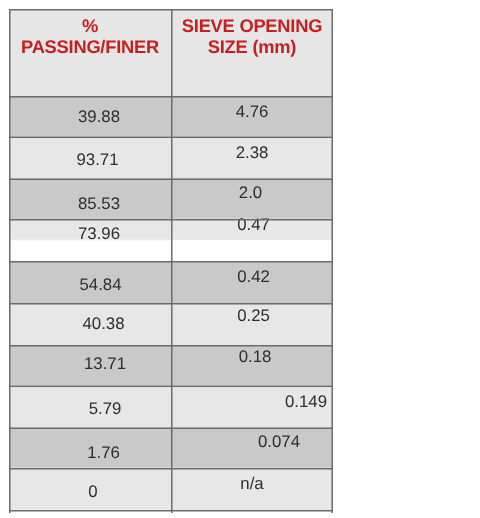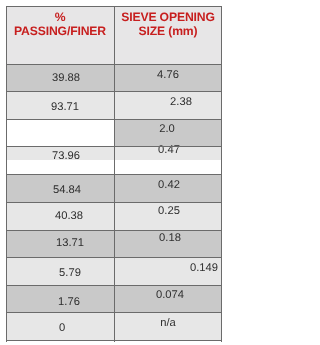--- a/index.html
+++ b/index.html
@@ -27,42 +27,42 @@
   .rowband:nth-of-type(odd) .cell{background:#c9c9c9;}
   .rowband:nth-of-type(even) .cell{background:#e7e7e7;}
   .val{position:absolute;height:100%;width:108px;
        display:flex;align-items:center;justify-content:center;
        font-size:11.2px;color:#2e2e2e;will-change:transform;}
   .r0{top:58px;height:27px;}
   .r0 .cellL .val{left:6.15px;top:0.35px;}
   .r0 .cellR .val{left:-0.4px;top:-3.35px;}
   .r1{top:85px;height:28px;}
   .r1 .cellL .val{left:4.85px;top:1.65px;}
-  .r1 .cellR .val{left:-0.15px;top:-3.0px;padding-left:13px;}
+  .r1 .cellR .val{left:-0.15px;top:-3.0px;}
   .r2{top:113px;height:27.19999999999999px;}
   .r2 .cellL .val{left:5.75px;top:3.3px;}
   .r2 .cellR .val{left:-1.25px;top:-3.75px;}
   .r3{top:140.2px;height:14px;}
   .r3 .cellL .val{left:6.3px;top:2.85px;}
   .r3 .cellR .val{left:0.9px;top:-3.2px;}
   .r4{top:168px;height:27.80000000000001px;}
   .r4 .cellL .val{left:7.4px;top:2.15px;}
   .r4 .cellR .val{left:0.9px;top:-3.35px;}
   .r5{top:195.8px;height:28.0px;}
   .r5 .cellL .val{left:8.6px;top:-0.3px;}
   .r5 .cellR .val{left:1.0px;top:-4.85px;}
   .r6{top:223.8px;height:27.19999999999999px;}
   .r6 .cellL .val{left:9.95px;top:-1.3px;}
   .r6 .cellR .val{left:1.8px;top:-5.35px;}
   .r7{top:251px;height:27.899999999999977px;}
   .r7 .cellL .val{left:9.6px;top:2.15px;}
   .r7 .cellR .val{left:10px;top:-3.45px;padding-left:26px;}
   .r8{top:278.9px;height:27.100000000000023px;}
   .r8 .cellL .val{left:8.75px;top:3.1px;}
-  .r8 .cellR .val{left:1.5px;top:-3.75px;}
+  .r8 .cellR .val{left:1.5px;top:-3.75px;padding-left:16px;}
   .r9{top:306px;height:28.30000000000001px;}
   .r9 .cellL .val{left:1.7px;top:1.7px;}
   .r9 .cellR .val{left:0.0px;top:-3.15px;}
 
   
   .gl{position:absolute;background:#6b6b6b;}
 </style>
 </head>
 <body>
 
@@ -90,20 +90,23 @@
       </div>
       <div class="rowband r1">
         <div class="cell cellL">
             <span class="val">93.71</span>
           </div>
         <div class="cell cellR">
             <span class="val">2.38</span>
           </div>
       </div>
       <div class="rowband r2">
+        <div class="cell cellL">
+            <span class="val">85.53</span>
+          </div>
         <div class="cell cellR">
             <span class="val">2.0</span>
           </div>
       </div>
       <div class="rowband r3">
         <div class="cell cellL">
             <span class="val">73.96</span>
           </div>
         <div class="cell cellR">
             <span class="val">0.47</span>

